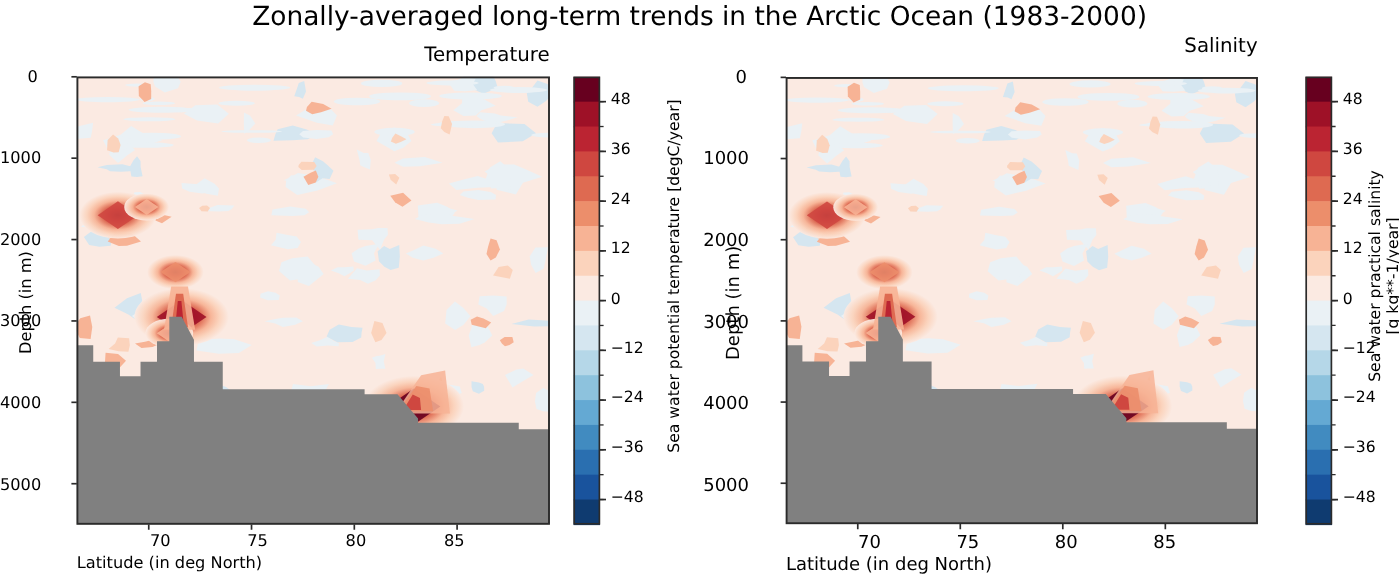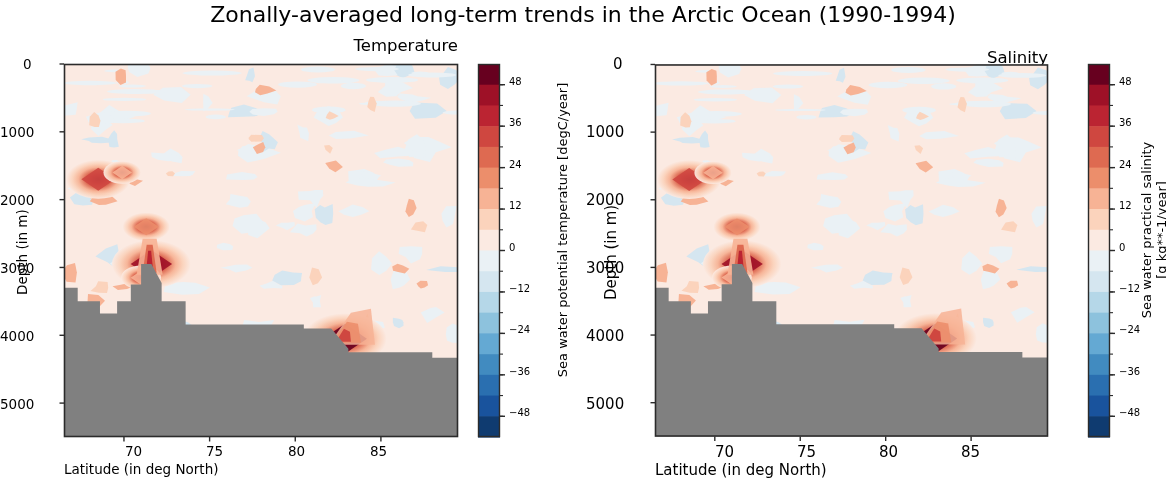--- a/index.html
+++ b/index.html
@@ -27,29 +27,29 @@
     white-space:nowrap;
   }
   .ylabel.big{font-size:15px;}
   .cb-label{
     position:absolute;font-size:13px;color:#000;
     transform-origin:0 0;transform:rotate(-90deg);
     white-space:nowrap;text-align:center;line-height:1.15;
   }
   .tick-txt{position:absolute;font-size:13.5px;color:#000;white-space:nowrap;}
   .tick-txt.big{font-size:15px;}
-  .cb-tick-txt{position:absolute;font-size:10px;color:#000;white-space:nowrap;}
+  .cb-tick-txt{position:absolute;font-size:13px;color:#000;white-space:nowrap;}
   svg{display:block;}
 </style>
 </head>
 <body>
 
 <div class="fig">
 
-  <div class="suptitle">Zonally-averaged long-term trends in the Arctic Ocean (1990-1994)</div>
+  <div class="suptitle">Zonally-averaged long-term trends in the Arctic Ocean (1983-2000)</div>
 
   <div class="panel-title" style="left:64px;top:36px;width:394px;">Temperature</div>
 
   <div class="tick-txt" style="left:23px;top:56px;">0</div>
   <div class="tick-txt" style="left:0px;top:124px;">1000</div>
   <div class="tick-txt" style="left:0px;top:192px;">2000</div>
   <div class="tick-txt" style="left:0px;top:260px;">3000</div>
   <div class="tick-txt" style="left:0px;top:328px;">4000</div>
   <div class="tick-txt" style="left:0px;top:396px;">5000</div>
 
@@ -294,21 +294,21 @@
       <div class="cb-tick-txt" style="left:509px;top:324.4px;">−24</div>
       <div class="cb-tick-txt" style="left:509px;top:282.9px;">−12</div>
       <div class="cb-tick-txt" style="left:509px;top:241.5px;">0</div>
       <div class="cb-tick-txt" style="left:509px;top:200.1px;">12</div>
       <div class="cb-tick-txt" style="left:509px;top:158.6px;">24</div>
       <div class="cb-tick-txt" style="left:509px;top:117.2px;">36</div>
       <div class="cb-tick-txt" style="left:509px;top:75.7px;">48</div>
     </div>
   <div class="cb-label" style="left:556px;top:380px;width:300px;">Sea water potential temperature [degC/year]</div>
 
-  <div class="panel-title" style="left:655px;top:48px;width:393px;">Salinity</div>
+  <div class="panel-title" style="left:655px;top:28px;width:393px;">Salinity</div>
 
   <div class="tick-txt big" style="left:613px;top:55px;">0</div>
   <div class="tick-txt big" style="left:586px;top:123px;">1000</div>
   <div class="tick-txt big" style="left:586px;top:191px;">2000</div>
   <div class="tick-txt big" style="left:586px;top:259px;">3000</div>
   <div class="tick-txt big" style="left:586px;top:327px;">4000</div>
   <div class="tick-txt big" style="left:586px;top:395px;">5000</div>
 
   <div class="ylabel big" style="left:602px;top:300px;">Depth (in m)</div>
 

